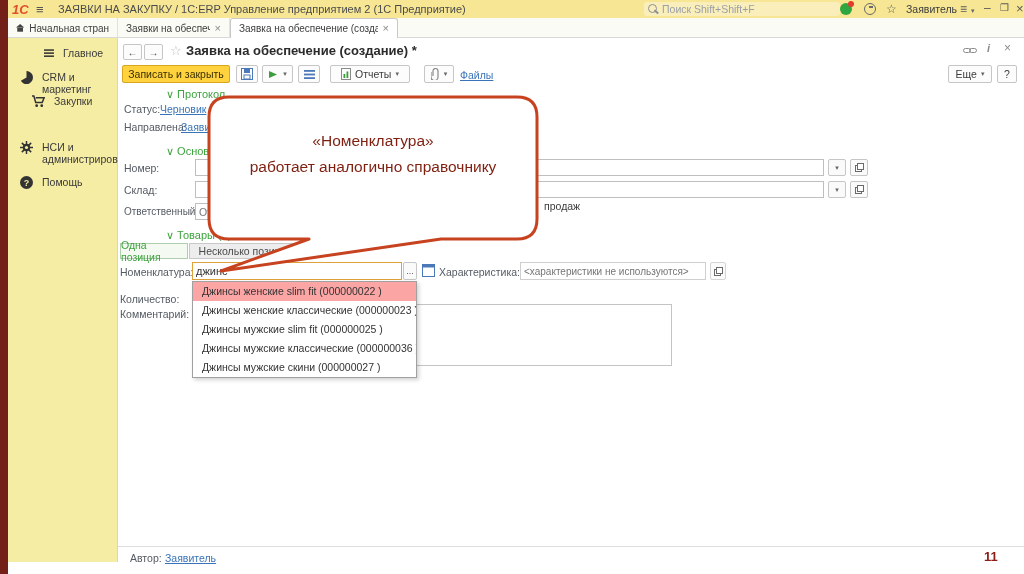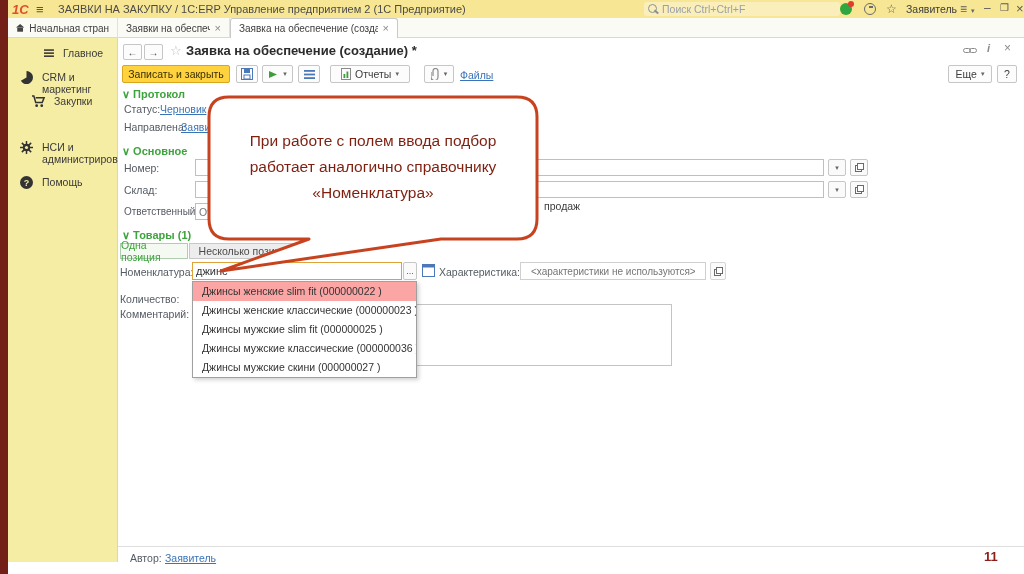--- a/index.html
+++ b/index.html
@@ -15,21 +15,21 @@
   .tabbar{position:absolute;left:8px;top:18px;width:1016px;height:20px;background:#FBFBF6;border-bottom:1px solid #D8D8D8;box-sizing:border-box;}
   .tab{position:absolute;top:0;height:20px;display:flex;align-items:center;gap:5px;padding:0 8px;font-size:10px;color:#3c3c3c;box-sizing:border-box;border-right:1px solid #E2E2DC;}
   .tab.active{background:#fff;border:1px solid #C9C9C9;border-bottom:none;border-radius:3px 3px 0 0;}
   .tabclose{color:#888;font-size:11px;line-height:1;}
   .sidebar{position:absolute;left:8px;top:38px;width:110px;height:524px;background:#F6EDA4;border-right:1px solid #E3D98F;box-sizing:border-box;}
   .sbitem{position:absolute;left:0;width:110px;display:flex;gap:9px;align-items:flex-start;padding-left:12px;box-sizing:border-box;cursor:pointer;}
   .sbitem .lab{font-size:10.5px;color:#3a3a3a;line-height:12px;width:72px;}
   .main{position:absolute;left:118px;top:38px;width:906px;height:524px;background:#fff;}
   
   .lbl{position:absolute;font-size:10.5px;color:#555b63;white-space:nowrap;}
-  .green-hdr{position:absolute;font-size:11px;font-weight:bold;color:#3DA43D;white-space:nowrap;}
+  .green-hdr{position:absolute;font-size:11px;font-weight:normal;color:#3DA43D;white-space:nowrap;margin-left:44px;}
   .lnk{color:#3A74B8;text-decoration:underline;cursor:pointer;}
   .fld{position:absolute;background:#fff;border:1px solid #BFBFBF;height:15px;font-size:11px;color:#333;box-sizing:content-box;}
   .btn{position:absolute;background:#FCFCFC;border:1px solid #C6C6C6;border-radius:2px;height:18px;
        display:flex;align-items:center;justify-content:center;gap:4px;font-size:10.5px;color:#3c3c3c;
        box-sizing:border-box;cursor:pointer;}
   .sbtn{position:absolute;width:18px;height:17px;background:#FAFAFA;border:1px solid #C6C6C6;border-radius:2px;
         box-sizing:border-box;display:flex;align-items:center;justify-content:center;font-size:8px;color:#666;cursor:pointer;}
   .caret{font-size:7px;color:#666;}
   .ttxt{font-size:11px;color:#4a4a4a;}
   .winglyph{font-size:12px;color:#5a5a5a;cursor:pointer;}
@@ -57,21 +57,21 @@
   <div class="slide-strip"></div>
 
   <div class="titlebar">
     <span class="abs" style="left:4px;top:2px;font-size:13px;font-weight:bold;font-style:italic;color:#E14E2D;">1С</span>
     <span class="abs" style="left:28px;top:2px;font-size:13px;color:#555;">≡</span>
     <span class="abs ttxt nowrap" style="left:50px;top:3px;">ЗАЯВКИ НА ЗАКУПКУ / 1С:ERP Управление предприятием 2  (1С Предприятие)</span>
 
     <div class="abs" style="left:636px;top:2px;width:196px;height:14px;background:rgba(255,255,255,0.35);border-radius:3px;">
       <span class="abs" style="left:4px;top:2px;width:7px;height:7px;border:1.5px solid #8a8f96;border-radius:50%;"></span>
       <span class="abs" style="left:10px;top:9px;width:5px;height:1.5px;background:#8a8f96;transform:rotate(40deg);"></span>
-      <span class="abs nowrap" style="left:18px;top:1px;font-size:10.5px;color:#9aa0a8;">Поиск Ctrl+Ctrl+F</span>
+      <span class="abs nowrap" style="left:18px;top:1px;font-size:10.5px;color:#9aa0a8;">Поиск Shift+Shift+F</span>
     </div>
 
     <span class="abs" style="left:832px;top:3px;width:12px;height:12px;background:#2FA63F;border-radius:50%;"></span>
     <span class="abs" style="left:840px;top:1px;width:6px;height:6px;background:#E23A2E;border-radius:50%;"></span>
     <span class="abs" style="left:856px;top:3px;width:10px;height:10px;border:1.5px solid #6a6a6a;border-radius:50%;"></span>
     <span class="abs" style="left:861px;top:6px;width:4px;height:1.5px;background:#6a6a6a;"></span>
     <span class="abs winglyph" style="left:878px;top:2px;">☆</span>
     <span class="abs nowrap" style="left:898px;top:3px;font-size:10.5px;color:#3c3c3c;">Заявитель</span>
     <span class="abs winglyph" style="left:952px;top:2px;">≡</span>
     <span class="abs caret" style="left:963px;top:7px;">▾</span>
@@ -259,21 +259,21 @@
     <span class="lbl" style="left:2px;top:228px;">Номенклатура:</span>
     <input class="fldin" type="text" style="left: 74px; top: 224px; width: 210px; height: 18px; border: 1px solid rgb(223, 162, 58); font-size: 11px; color: rgb(51, 51, 51); padding: 0px 3px;" value="джинс">
     <div class="sbtn" style="left:285px;top:224px;width:14px;height:18px;font-size:9px;color:#555;">
       <span>...</span>
     </div>
     <svg class="abs" style="left:304px;top:226px;" width="13" height="13" viewBox="0 0 13 13">
       <rect x="0.5" y="0.5" width="12" height="12" fill="none" stroke="#4a78b8"></rect>
         <rect x="0.5" y="0.5" width="12" height="3" fill="#4a78b8"></rect>
     </svg>
     <span class="lbl" style="left:321px;top:228px;">Характеристика:</span>
-    <input class="fldin" type="text" style="left: 402px; top: 224px; width: 186px; height: 18px; border: 1px solid rgb(207, 207, 207); font-size: 10px; color: rgb(174, 180, 187); padding: 0px 10px;" placeholder="&lt;характеристики не используются&gt;">
+    <input class="fldin" type="text" style="left: 402px; top: 224px; width: 186px; height: 18px; border: 1px solid rgb(207, 207, 207); font-size: 10px; color: rgb(174, 180, 187); padding: 0px 3px;" placeholder="&lt;характеристики не используются&gt;">
     <div class="sbtn" style="left:592px;top:224px;width:16px;height:18px;border-color:#D5D5D5;">
       <svg width="9" height="9" viewBox="0 0 9 9">
         <rect x="0.5" y="2.5" width="6" height="6" fill="none" stroke="#6a6a6a"></rect>
           <rect x="2.5" y="0.5" width="6" height="6" fill="#fff" stroke="#6a6a6a"></rect>
       </svg>
     </div>
 
     <span class="lbl" style="left:2px;top:255px;">Количество:</span>
     <span class="lbl" style="left:2px;top:270px;">Комментарий:</span>
     <textarea class="comment" style="left: 74px; top: 266px; width: 474px; height: 56px;"></textarea>
@@ -288,19 +288,18 @@
 
     <div class="abs" style="left:0;top:508px;width:906px;border-top:1px solid #DEDEDE;"></div>
     <span class="lbl" style="left:12px;top:514px;">Автор:</span>
     <span class="abs lnk nowrap" style="left:47px;top:514px;font-size:10.5px;">Заявитель</span>
   </div>
 
   <svg class="callout-svg" viewBox="200 90 350 190">
     <path d="M 229 97 L 517 97 Q 537 97 537 117 L 537 219 Q 537 239 517 239 L 441 239 L 221 271 L 309 239 L 229 239 Q 209 239 209 219 L 209 117 Q 209 97 229 97 Z" fill="#FFFFFF" stroke="#C7431F" stroke-width="3" stroke-linejoin="round"></path>
   </svg>
   <div class="callout-text">
-    <div>При работе с полем ввода подбор</div>
+    <div>«Номенклатура»</div>
     <div>работает аналогично справочнику</div>
-    <div>«Номенклатура»</div>
   </div>
 
   <div class="pagenum">11</div>
 </div>
 
 </body></html>

